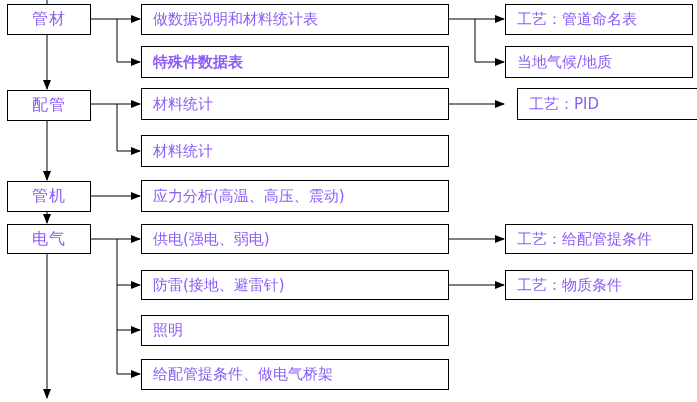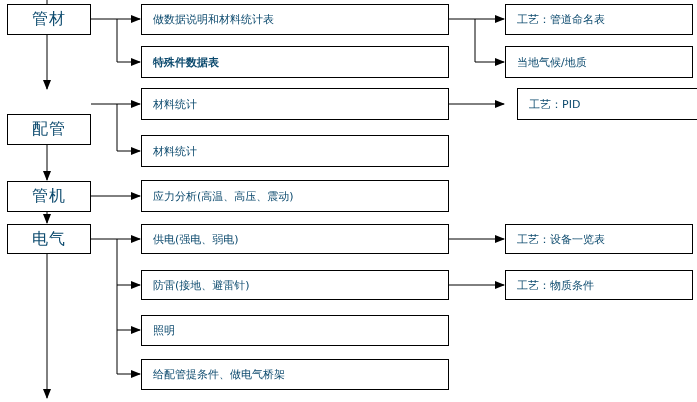--- a/index.html
+++ b/index.html
@@ -20,35 +20,35 @@
     left: 0;
     top: 0;
     width: 697px;
     height: 402px;
   }
   .node {
     position: absolute;
     box-sizing: border-box;
     border: 1px solid #000000;
     background: #ffffff;
-    color: #0c4a6e;
+    color: #8b5cf6;
     display: flex;
     align-items: center;
     white-space: nowrap;
     overflow: hidden;
   }
   .node.stage {
     justify-content: center;
     font-size: 16px;
     letter-spacing: 1px;
   }
   .node.task, .node.output {
     justify-content: flex-start;
     padding-left: 11px;
-    font-size: 11px;
+    font-size: 15px;
   }
   svg line, svg path.conn {
     stroke: #000000;
     stroke-width: 1;
     fill: none;
   }
 </style>
 </head>
 <body>
 
@@ -91,33 +91,33 @@
     <line x1="475" y1="19" x2="504" y2="19" marker-end="url(#arw)"></line>
     <line x1="475" y1="19" x2="475" y2="62"></line>
     <line x1="475" y1="62" x2="504" y2="62" marker-end="url(#arw)"></line>
 
     <line x1="449" y1="104" x2="504" y2="104" marker-end="url(#arw)"></line>
     <line x1="449" y1="239" x2="504" y2="239" marker-end="url(#arw)"></line>
     <line x1="449" y1="285" x2="504" y2="285" marker-end="url(#arw)"></line>
   </svg>
 
   <div class="node stage" style="left:7px;  top:4px;   width:84px; height:31px;">管材</div>
-  <div class="node stage" style="left:7px;  top:90px;  width:84px; height:31px;margin-top:24px;">配管</div>
+  <div class="node stage" style="left:7px;  top:90px;  width:84px; height:31px;">配管</div>
   <div class="node stage" style="left:7px;  top:181px; width:84px; height:31px;text-align:center;">管机</div>
   <div class="node stage" style="left:7px;  top:224px; width:84px; height:30px;">电气</div>
 
   <div class="node task" style="left:141px; top:4px;   width:308px; height:31px;">做数据说明和材料统计表</div>
   <div class="node task" style="left:141px; top:46px;  width:308px; height:32px;font-weight:bold;">特殊件数据表</div>
   <div class="node task" style="left:141px; top:88px;  width:308px; height:32px;">材料统计</div>
   <div class="node task" style="left:141px; top:135px; width:308px; height:32px;">材料统计</div>
   <div class="node task" style="left:141px; top:180px; width:308px; height:32px;">应力分析(高温、高压、震动)</div>
   <div class="node task" style="left:141px; top:224px; width:308px; height:30px;padding-left:11px;">供电(强电、弱电)</div>
   <div class="node task" style="left:141px; top:270px; width:308px; height:30px;">防雷(接地、避雷针)</div>
   <div class="node task" style="left:141px; top:315px; width:308px; height:31px;">照明</div>
   <div class="node task" style="left:141px; top:359px; width:308px; height:31px;">给配管提条件、做电气桥架</div>
 
   <div class="node output" style="left:505px; top:4px;   width:188px; height:31px;">工艺：管道命名表</div>
   <div class="node output" style="left:505px; top:46px;  width:188px; height:32px;">当地气候/地质</div>
   <div class="node output" style="left:505px; top:88px;  width:188px; height:32px;margin-left:12px;">工艺：PID</div>
-  <div class="node output" style="left:505px; top:224px; width:188px; height:30px;">工艺：设备一览表</div>
+  <div class="node output" style="left:505px; top:224px; width:188px; height:30px;">工艺：给配管提条件</div>
   <div class="node output" style="left:505px; top:270px; width:188px; height:30px;">工艺：物质条件</div>
 
 </div>
 
 </body></html>

